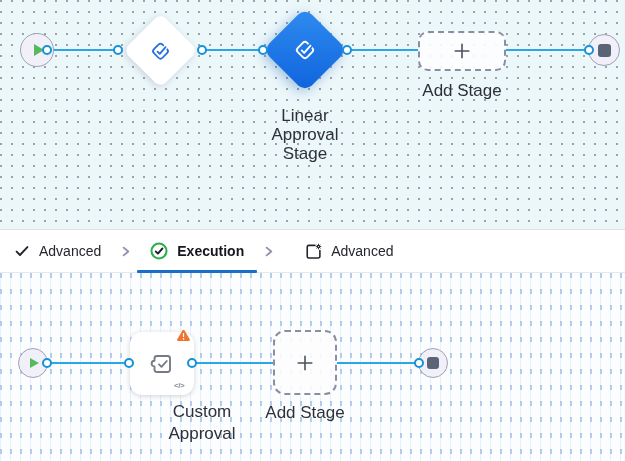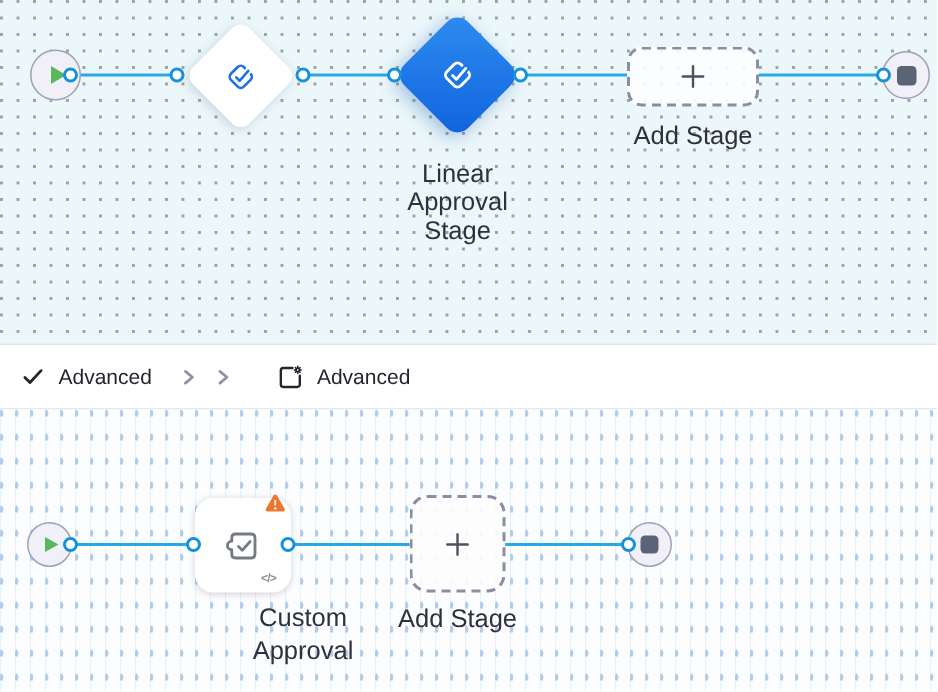--- a/index.html
+++ b/index.html
@@ -147,20 +147,28 @@
     </svg>
     <span>Advanced</span>
   </div>
 
   <span class="chev">
     <svg width="15" height="15" viewBox="0 0 15 15">
       <path d="M5.6 3.6 L10.3 7.5 L5.6 11.4" fill="none" stroke="#8e90aa" stroke-width="1.8" stroke-linecap="round" stroke-linejoin="round"></path>
     </svg>
   </span>
 
+  <div class="tab active">
+    <svg width="18" height="18" viewBox="0 0 18 18">
+      <circle cx="9" cy="9" r="7.5" fill="#fff" stroke="#27b04b" stroke-width="2"></circle>
+      <path d="M5.7 9.4 l2.2 2.2 L12.4 6.5" fill="none" stroke="#1d2025" stroke-width="1.9" stroke-linecap="round" stroke-linejoin="round"></path>
+    </svg>
+    <span>Execution</span>
+    <span class="underline"></span>
+  </div>
 
   <span class="chev">
     <svg width="15" height="15" viewBox="0 0 15 15">
       <path d="M5.6 3.6 L10.3 7.5 L5.6 11.4" fill="none" stroke="#8e90aa" stroke-width="1.8" stroke-linecap="round" stroke-linejoin="round"></path>
     </svg>
   </span>
 
   <div class="tab" style="margin-left:12px">
     <svg width="17" height="17" viewBox="0 0 16 16">
       <path d="M14 7 V12.6 a1.5 1.5 0 0 1 -1.5 1.5 H3.6 A1.5 1.5 0 0 1 2.1 12.6 V3.7 A1.5 1.5 0 0 1 3.6 2.2 H9.4" fill="none" stroke="#23262d" stroke-width="1.5" stroke-linecap="round"></path>

